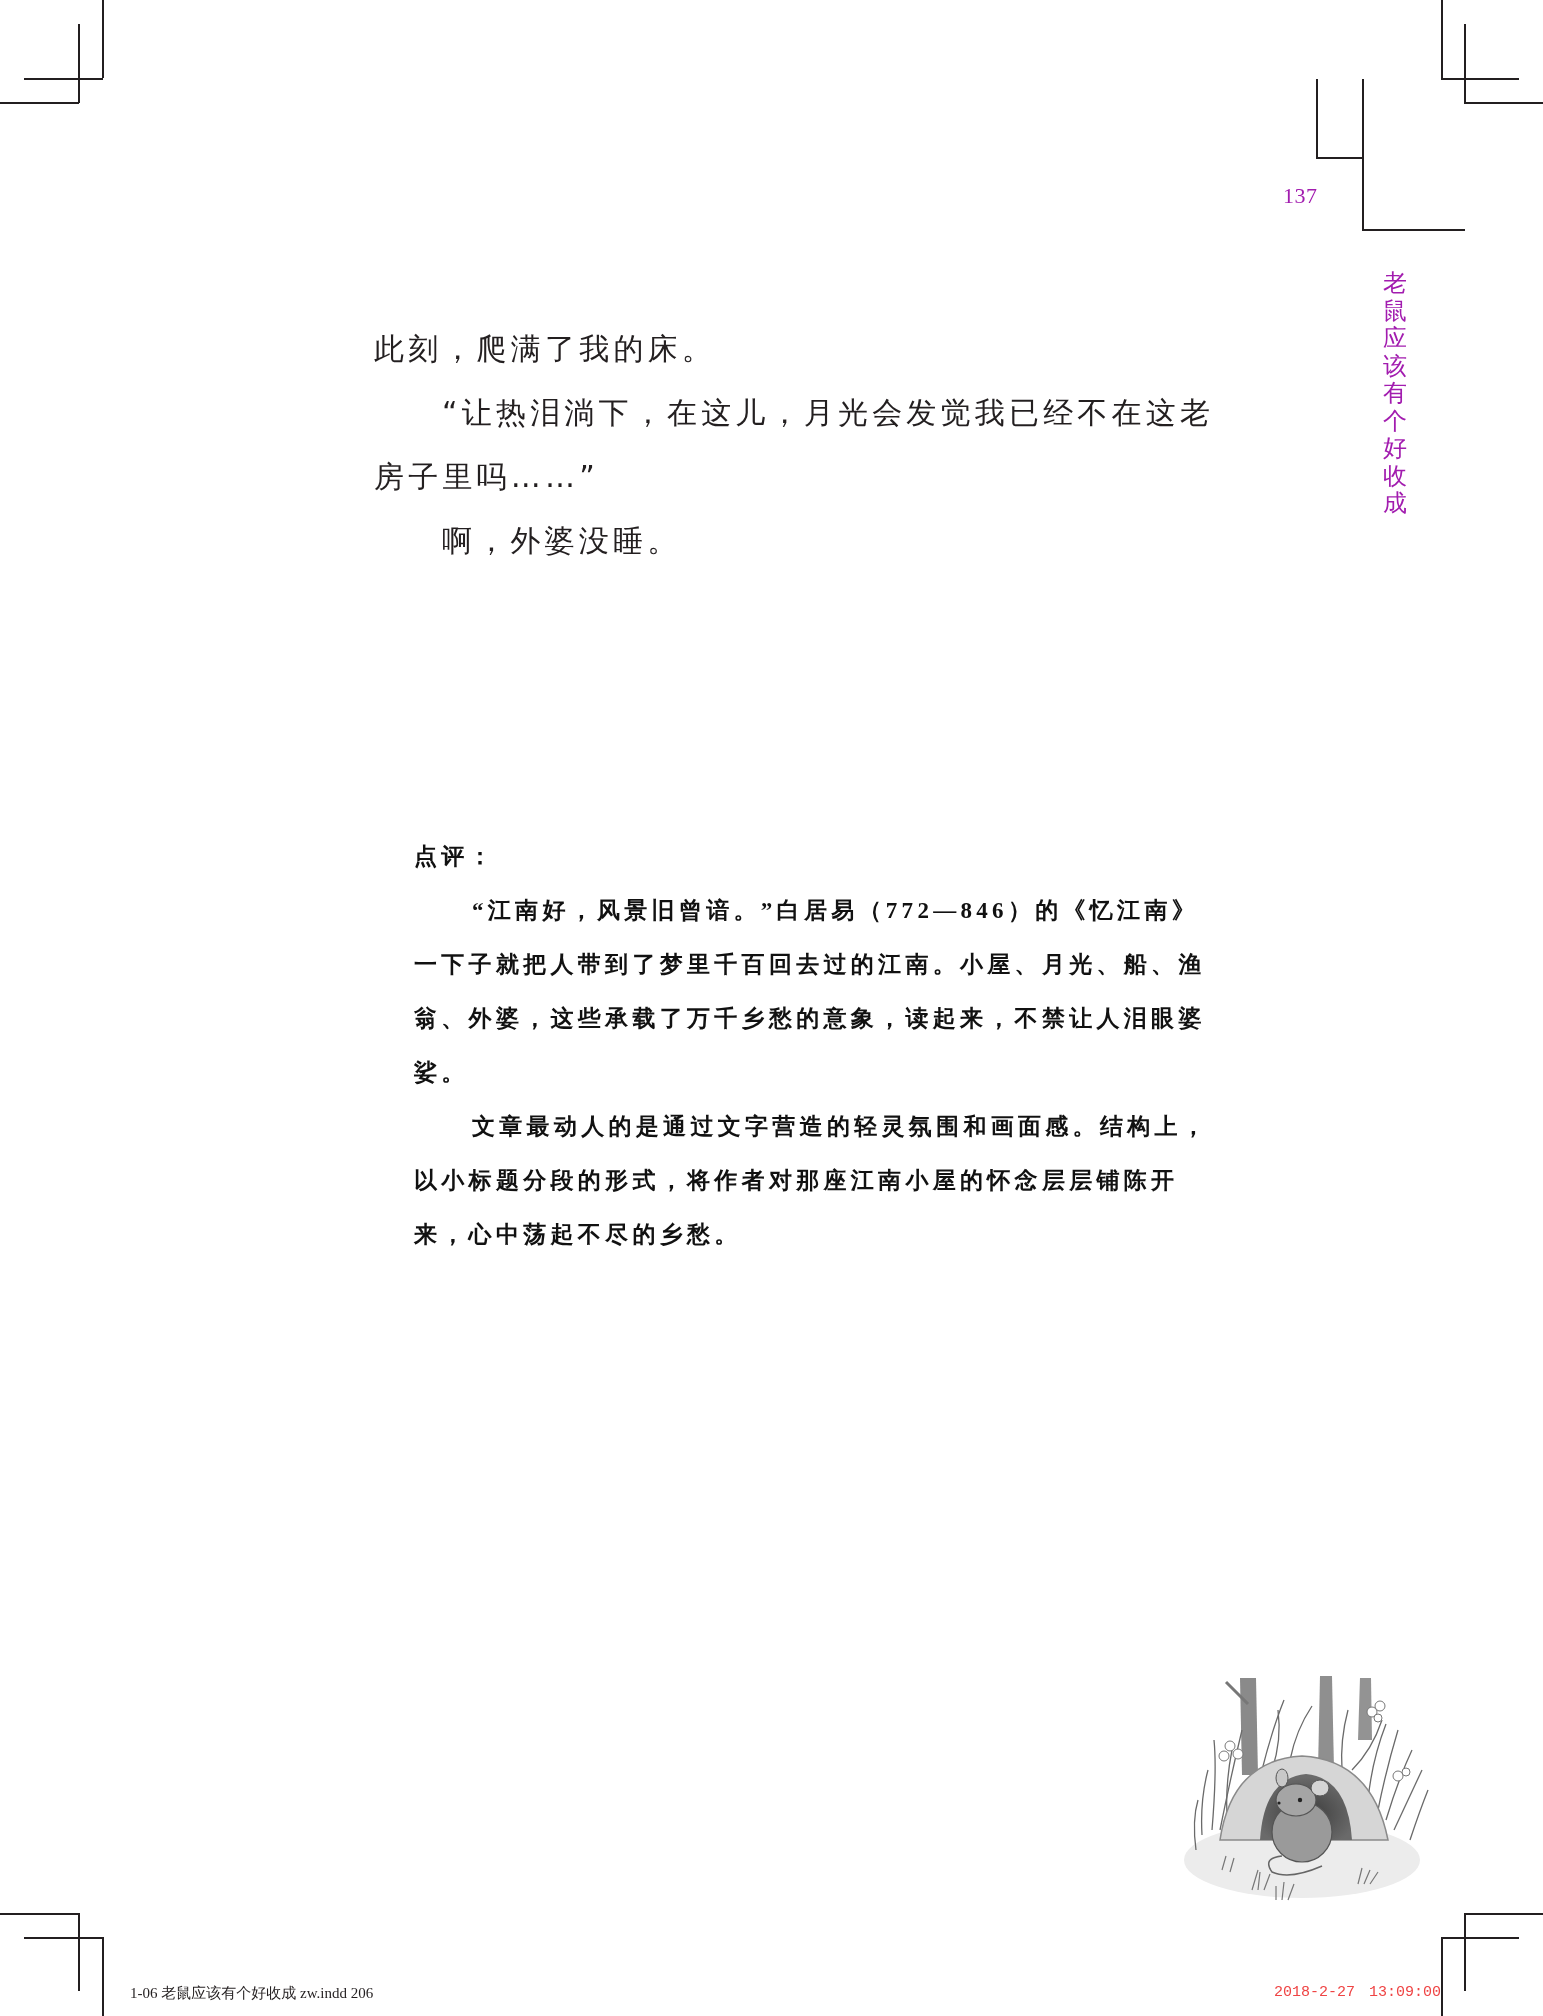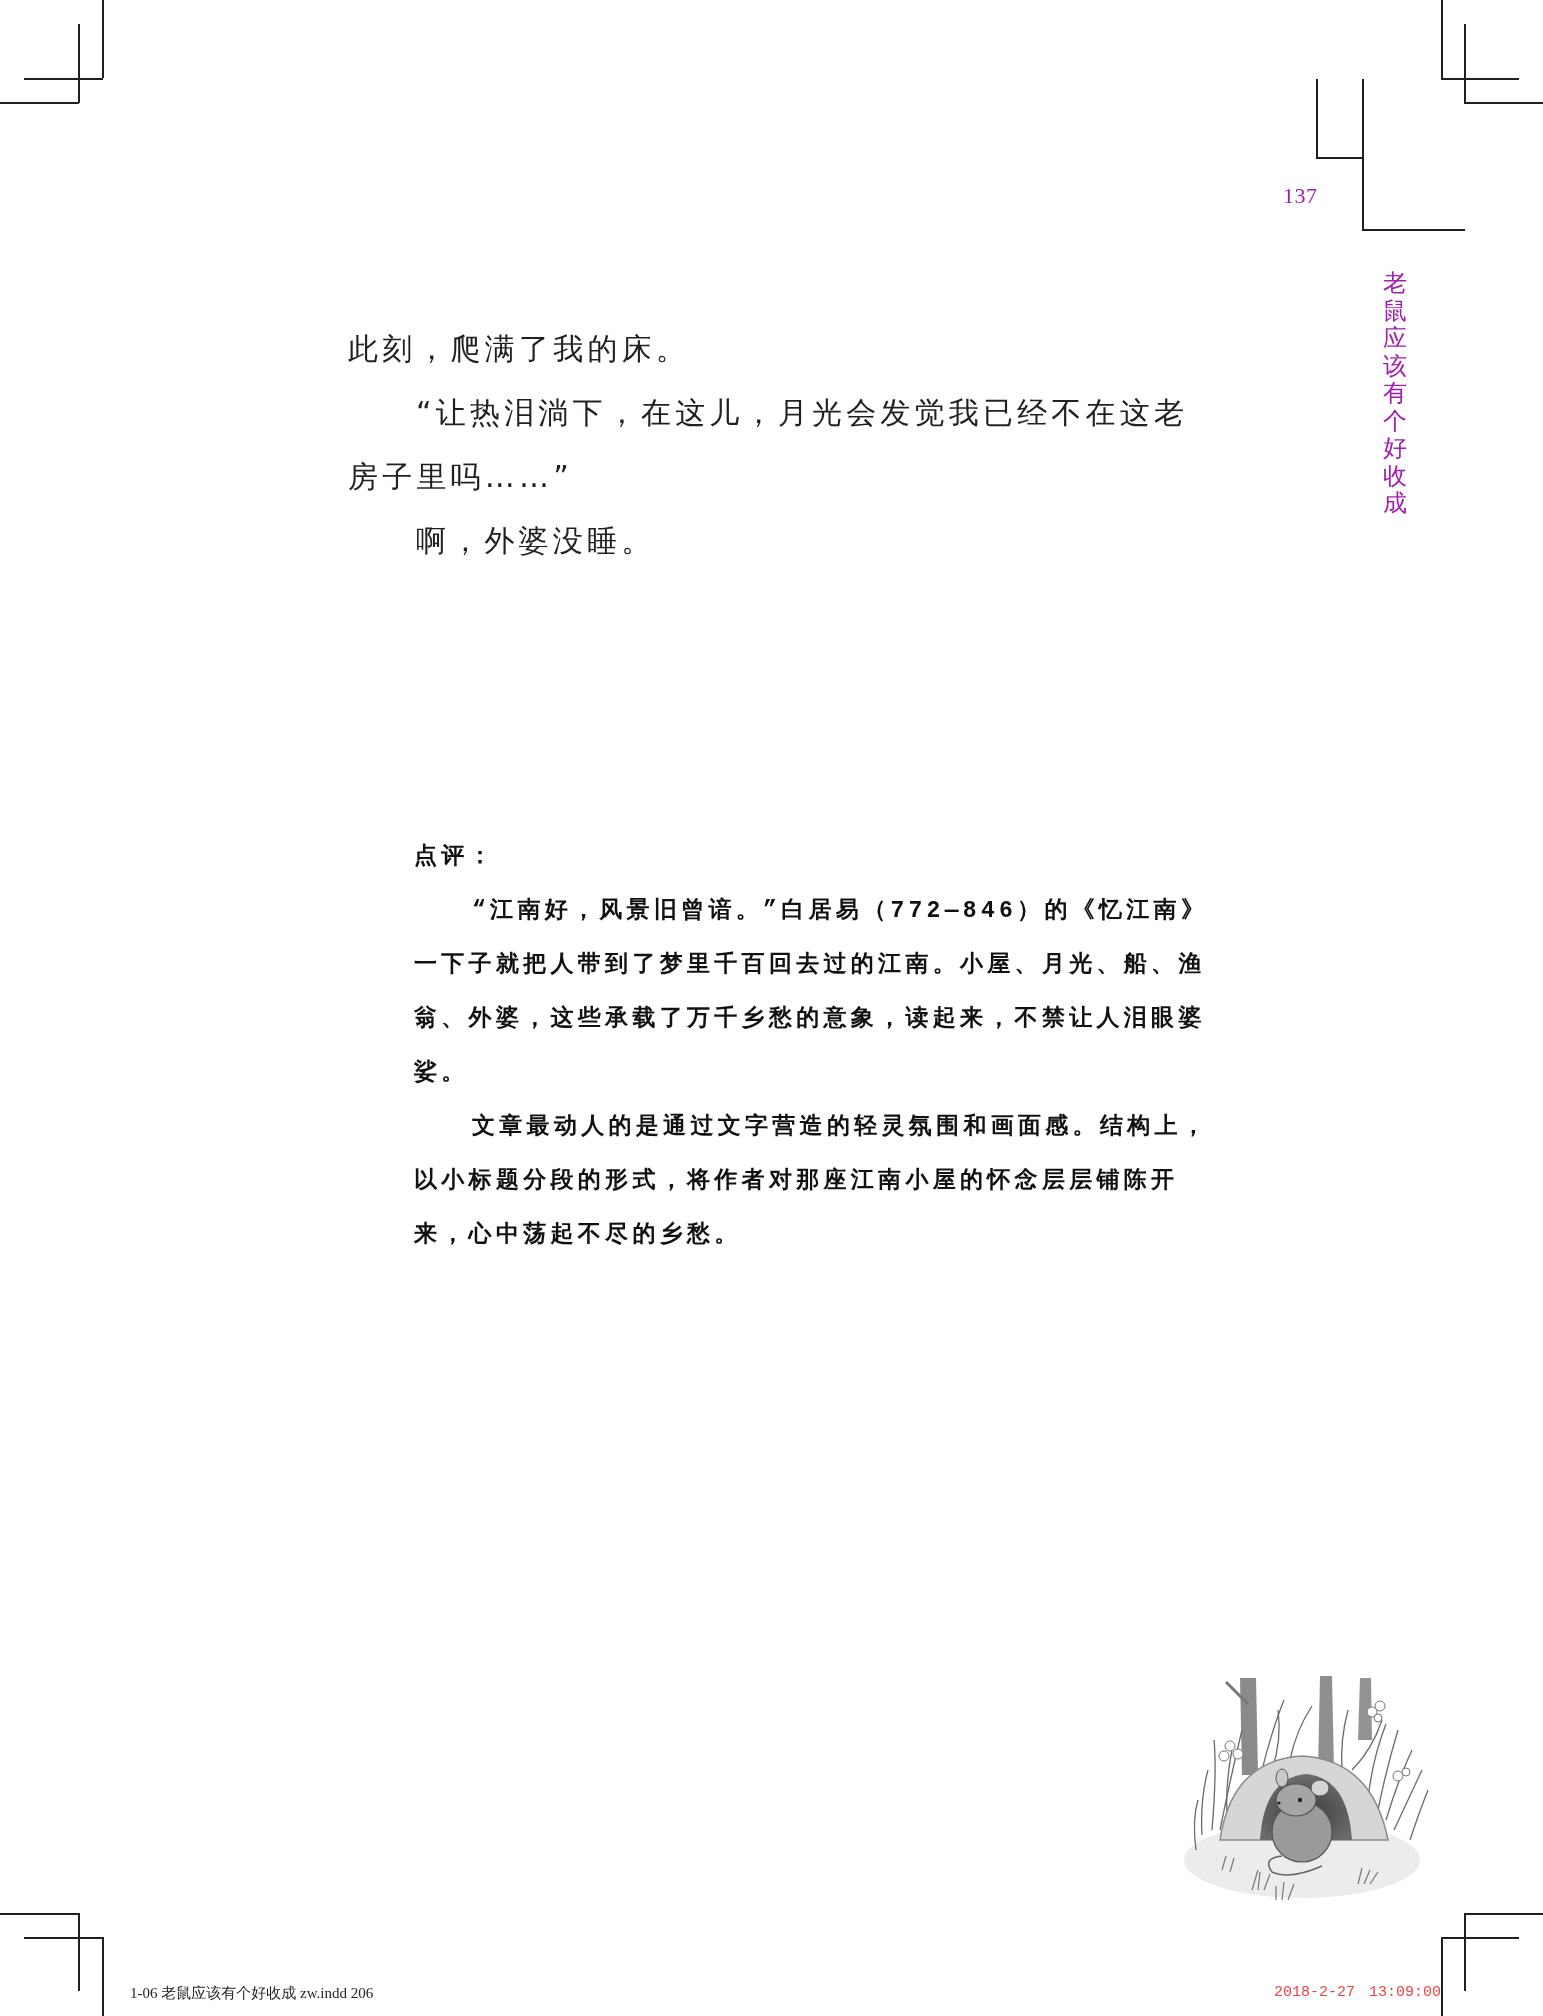--- a/index.html
+++ b/index.html
@@ -17,30 +17,30 @@
       font-family: Liberation Serif, serif;
       font-size: 22px; color: #a21caf; letter-spacing: 0.5px;
     }
     .running-title {
       position: absolute; left: 1381px; top: 270px; width: 28px;
       font-size: 24px; line-height: 27.5px; color: #a21caf;
       text-align: center; word-break: break-all;
     }
 
     .body-text {
-      position: absolute; left: 348px; top: 317px; width: 860px;
+      position: absolute; left: 374px; top: 317px; width: 860px;
       font-size: 30px; line-height: 64px; color: #231f20;
       letter-spacing: 4.2px;
     }
     .body-text p { margin: 0; }
     .body-text p.indent { text-indent: 68px; }
 
     .commentary {
       position: absolute; left: 414px; top: 830px; width: 805px;
-      font-family: Liberation Mono, monospace;
+      font-family: Liberation Serif, serif;
       font-size: 23px; line-height: 54px; color: #111;
       letter-spacing: 4.3px; font-weight: bold;
     }
     .commentary p { margin: 0; }
     .commentary p.indent { text-indent: 58px; }
     .commentary .heading { font-weight: bold; }
 
     .slug-left {
       position: absolute; left: 130px; top: 1984px;
       font-family: "Liberation Serif", "DejaVu Serif", serif;

